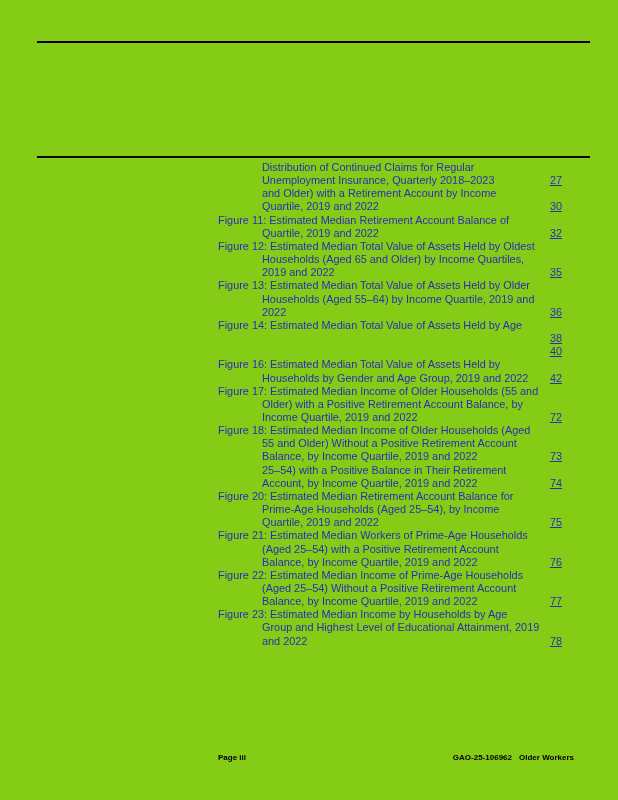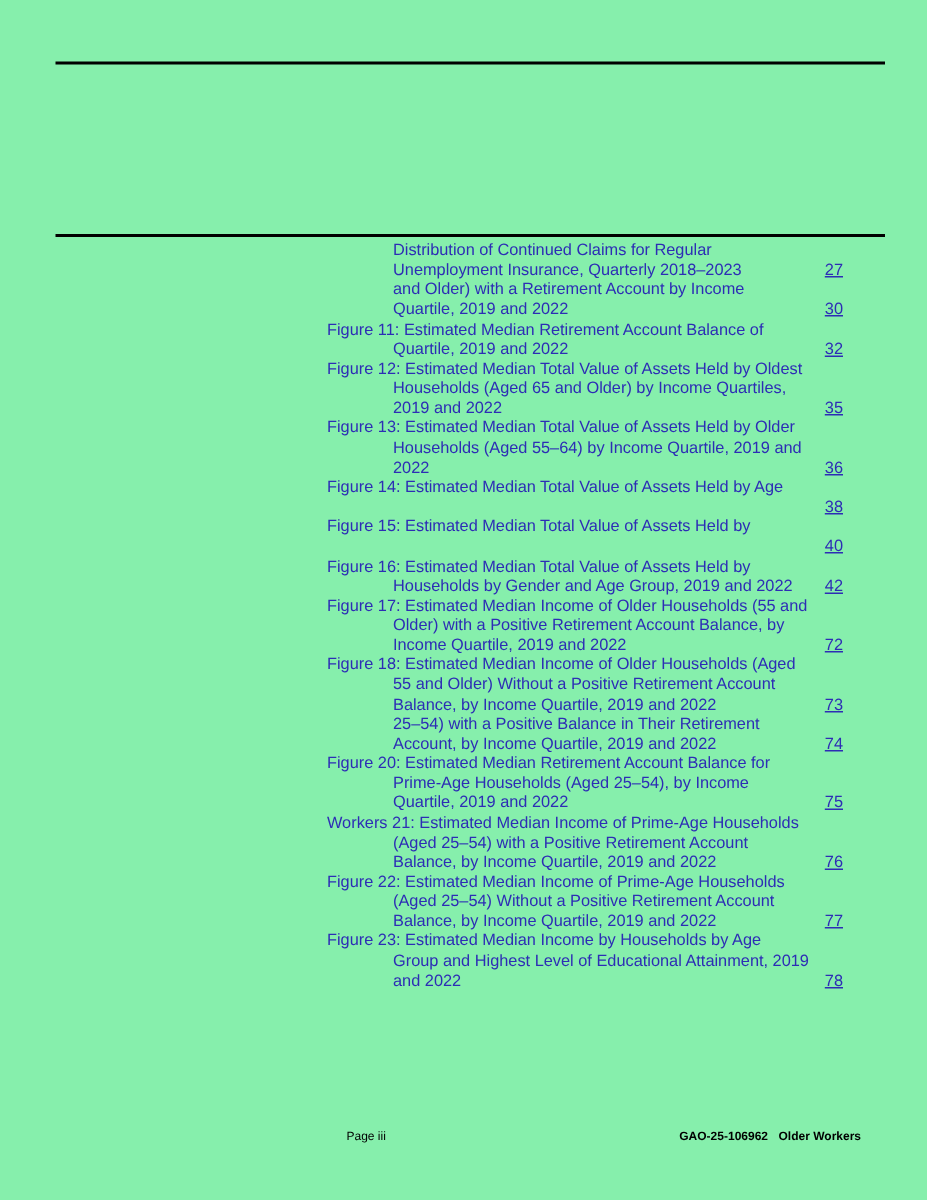--- a/index.html
+++ b/index.html
@@ -1,19 +1,19 @@
 <!DOCTYPE html>
 <html style="--link-blue: #2d2db5;"><head>
 <meta charset="utf-8">
 <style>
   html, body { margin:0; padding:0; background:#ffffff; }
   .page {
     position:relative;
     width:618px; height:800px;
-    background:#86efac;
+    background:#84cc16;
     font-family:"Liberation Sans", sans-serif;
     overflow:hidden;
   }
   .rule {
     position:absolute;
     left:37px; width:553px; height:2px;
     background:#000000;
   }
   .rule-top { top:41px; }
   .rule-mid { top:156px; }
@@ -28,22 +28,22 @@
     font-size:10.9px;
     white-space:nowrap;
   }
   .toc-line .txt { display:inline-block; }
   .toc-line .txt.indent { padding-left:44px; }
   .toc-line .pg {
     position:absolute; right:16px; top:0;text-decoration:underline;
   }
   .footer-left {
     position:absolute;
-    left:231px; top:753px;
-    font-size:8px; font-weight:normal; color:#000000;
+    left:218px; top:753px;
+    font-size:8px; font-weight:bold; color:#000000;
     white-space:nowrap;
   }
   .footer-right {
     position:absolute;
     right:44px; top:753px;
     font-size:8px; font-weight:bold; color:#000000;
     text-align:right; white-space:nowrap;
   }
   .footer-right .report-num { margin-right:7px; }
 </style>
@@ -63,36 +63,35 @@
       <div class="toc-line"><span class="txt">Figure 11: Estimated Median Retirement Account Balance of</span></div>
       <div class="toc-line"><span class="txt indent">Quartile, 2019 and 2022</span><span class="pg">32</span></div>
       <div class="toc-line"><span class="txt">Figure 12: Estimated Median Total Value of Assets Held by Oldest</span></div>
       <div class="toc-line"><span class="txt indent">Households (Aged 65 and Older) by Income Quartiles,</span></div>
       <div class="toc-line"><span class="txt indent">2019 and 2022</span><span class="pg">35</span></div>
       <div class="toc-line"><span class="txt">Figure 13: Estimated Median Total Value of Assets Held by Older</span></div>
       <div class="toc-line"><span class="txt indent">Households (Aged 55–64) by Income Quartile, 2019 and</span></div>
       <div class="toc-line"><span class="txt indent">2022</span><span class="pg">36</span></div>
       <div class="toc-line"><span class="txt">Figure 14: Estimated Median Total Value of Assets Held by Age</span></div>
       <div class="toc-line"><span class="pg">38</span></div>
-      <div class="toc-line"><span class="txt">Figure 15: Estimated Median Total Value of Assets Held by</span></div>
       <div class="toc-line"><span class="pg">40</span></div>
       <div class="toc-line"><span class="txt">Figure 16: Estimated Median Total Value of Assets Held by</span></div>
       <div class="toc-line"><span class="txt indent">Households by Gender and Age Group, 2019 and 2022</span><span class="pg">42</span></div>
       <div class="toc-line"><span class="txt">Figure 17: Estimated Median Income of Older Households (55 and</span></div>
       <div class="toc-line"><span class="txt indent">Older) with a Positive Retirement Account Balance, by</span></div>
       <div class="toc-line"><span class="txt indent">Income Quartile, 2019 and 2022</span><span class="pg">72</span></div>
       <div class="toc-line"><span class="txt">Figure 18: Estimated Median Income of Older Households (Aged</span></div>
       <div class="toc-line"><span class="txt indent">55 and Older) Without a Positive Retirement Account</span></div>
       <div class="toc-line"><span class="txt indent">Balance, by Income Quartile, 2019 and 2022</span><span class="pg">73</span></div>
       <div class="toc-line"><span class="txt indent">25–54) with a Positive Balance in Their Retirement</span></div>
       <div class="toc-line"><span class="txt indent">Account, by Income Quartile, 2019 and 2022</span><span class="pg">74</span></div>
       <div class="toc-line"><span class="txt">Figure 20: Estimated Median Retirement Account Balance for</span></div>
       <div class="toc-line"><span class="txt indent">Prime-Age Households (Aged 25–54), by Income</span></div>
       <div class="toc-line"><span class="txt indent">Quartile, 2019 and 2022</span><span class="pg">75</span></div>
-      <div class="toc-line"><span class="txt">Workers 21: Estimated Median Income of Prime-Age Households</span></div>
+      <div class="toc-line"><span class="txt">Figure 21: Estimated Median Workers of Prime-Age Households</span></div>
       <div class="toc-line"><span class="txt indent">(Aged 25–54) with a Positive Retirement Account</span></div>
       <div class="toc-line"><span class="txt indent">Balance, by Income Quartile, 2019 and 2022</span><span class="pg">76</span></div>
       <div class="toc-line"><span class="txt">Figure 22: Estimated Median Income of Prime-Age Households</span></div>
       <div class="toc-line"><span class="txt indent">(Aged 25–54) Without a Positive Retirement Account</span></div>
       <div class="toc-line"><span class="txt indent">Balance, by Income Quartile, 2019 and 2022</span><span class="pg">77</span></div>
       <div class="toc-line"><span class="txt">Figure 23: Estimated Median Income by Households by Age</span></div>
       <div class="toc-line"><span class="txt indent">Group and Highest Level of Educational Attainment, 2019</span></div>
       <div class="toc-line"><span class="txt indent">and 2022</span><span class="pg">78</span></div>
     </div>
 

